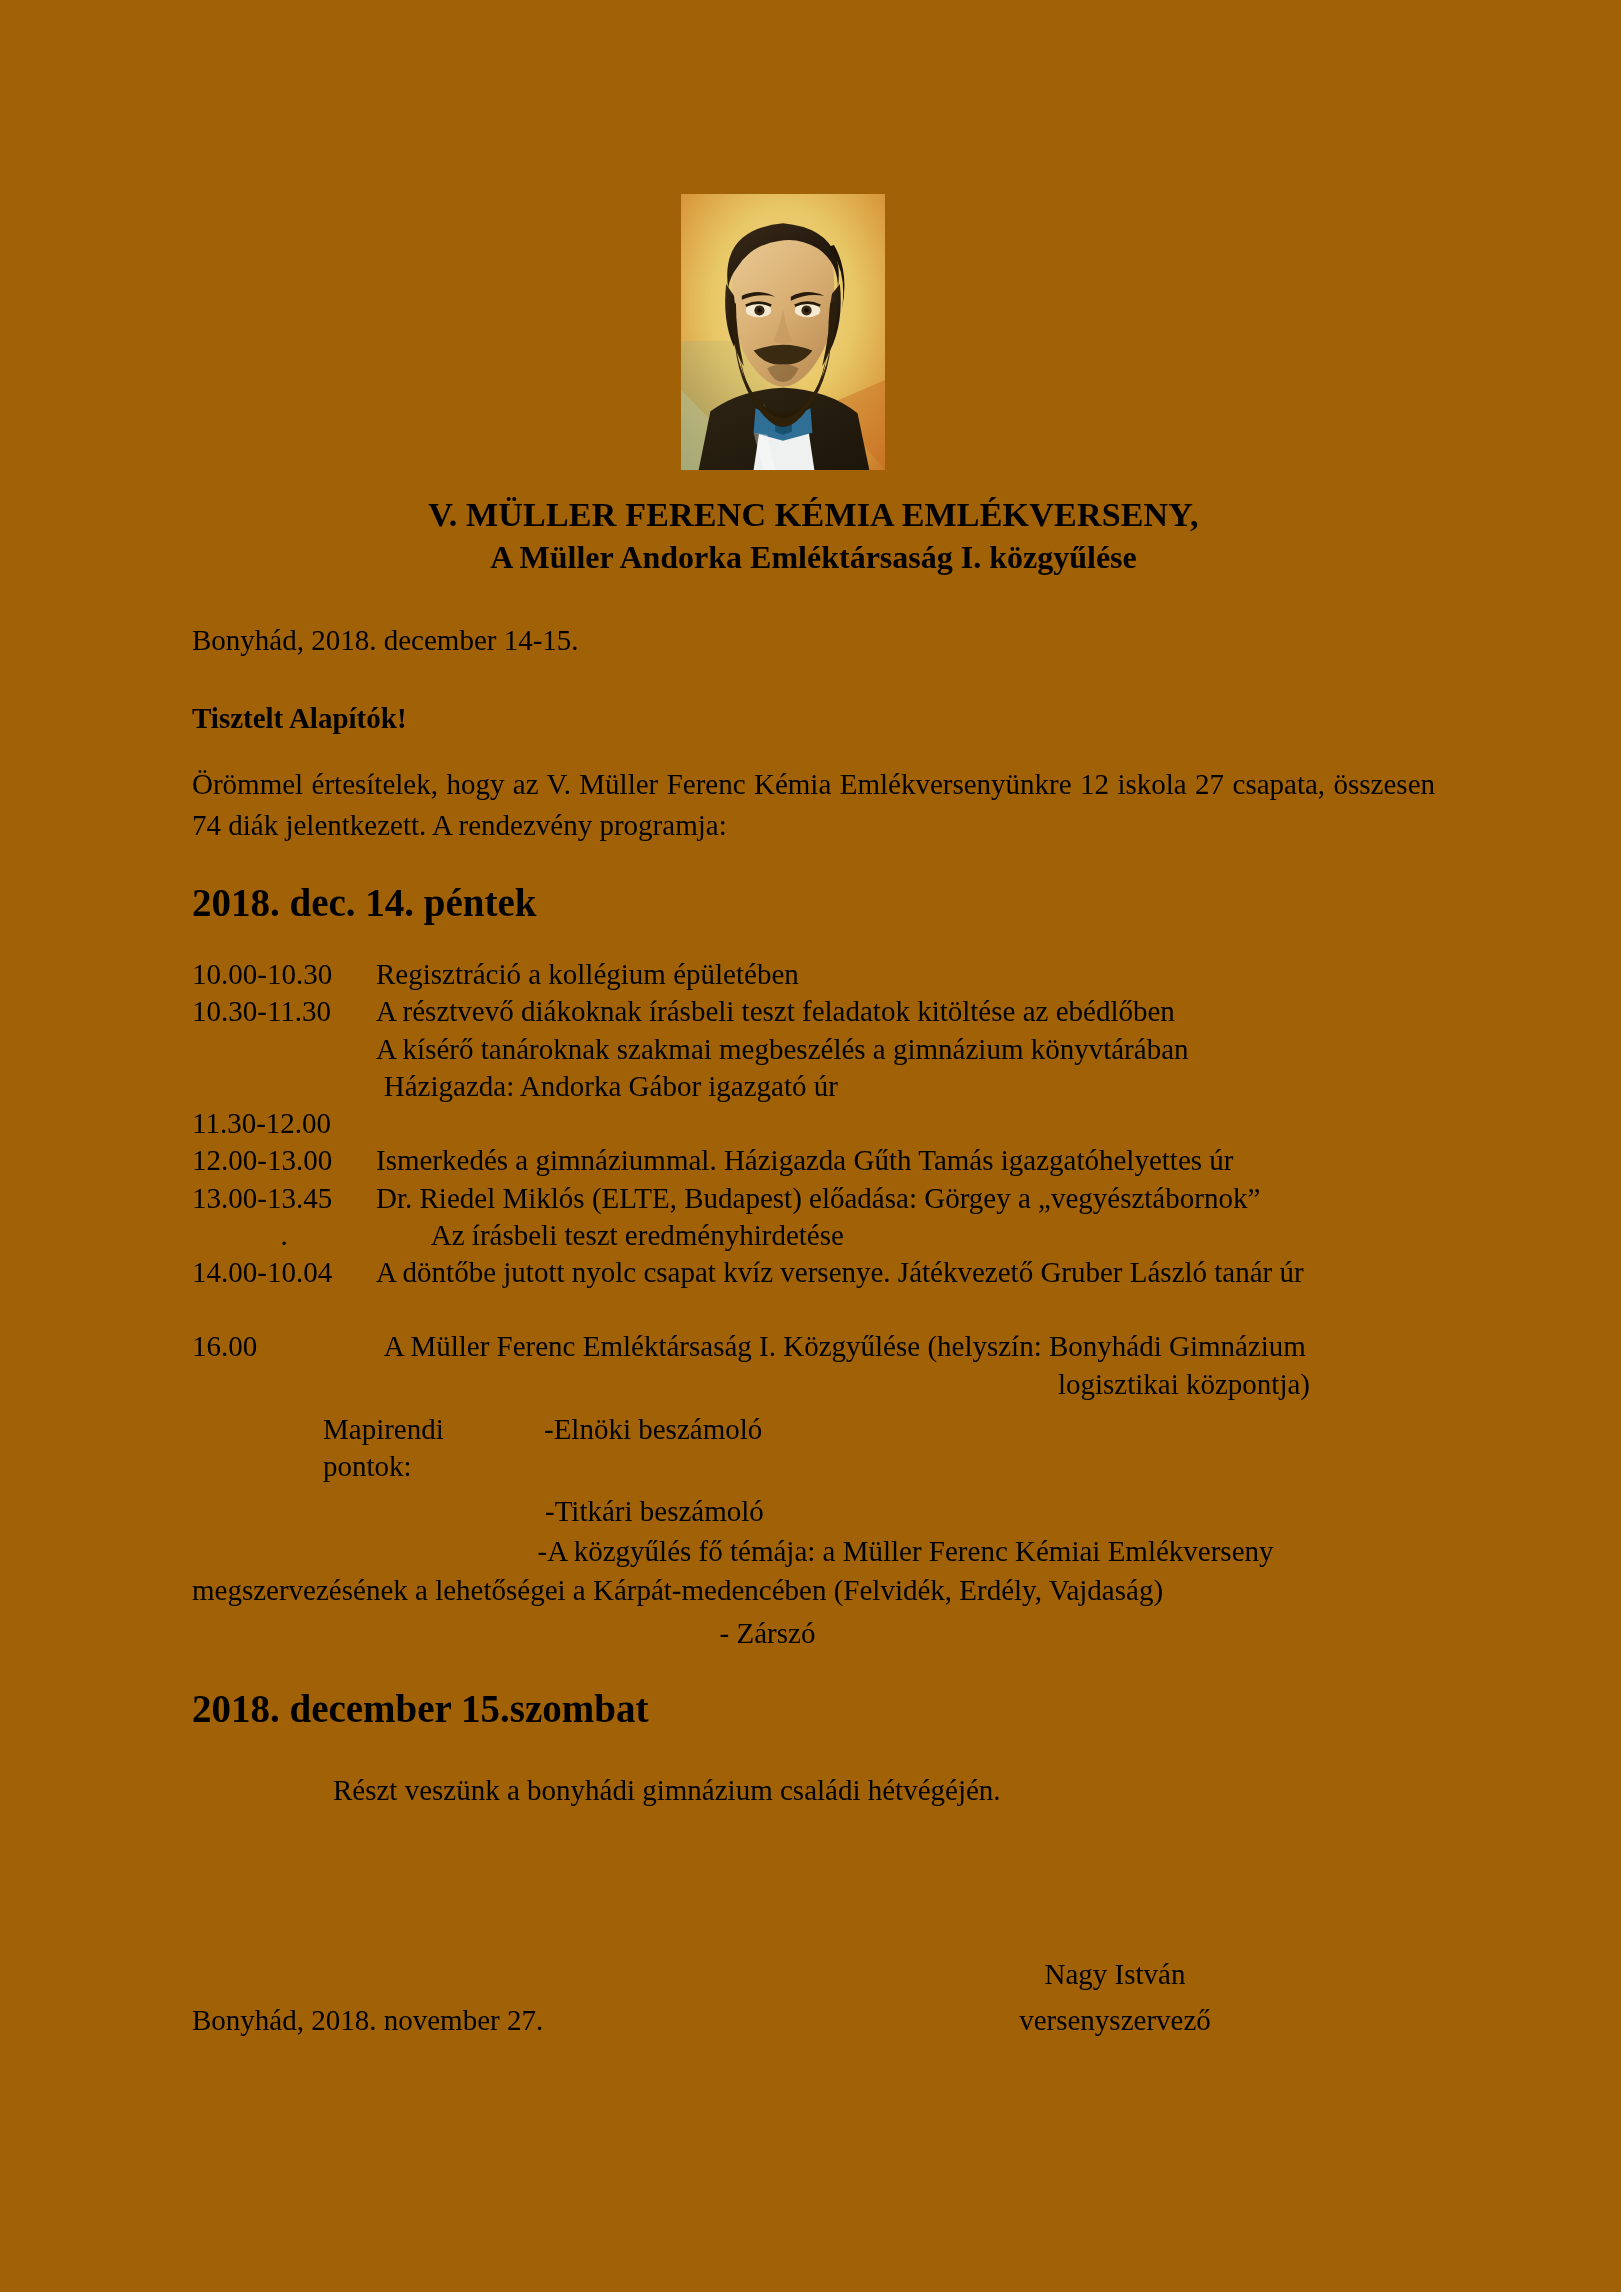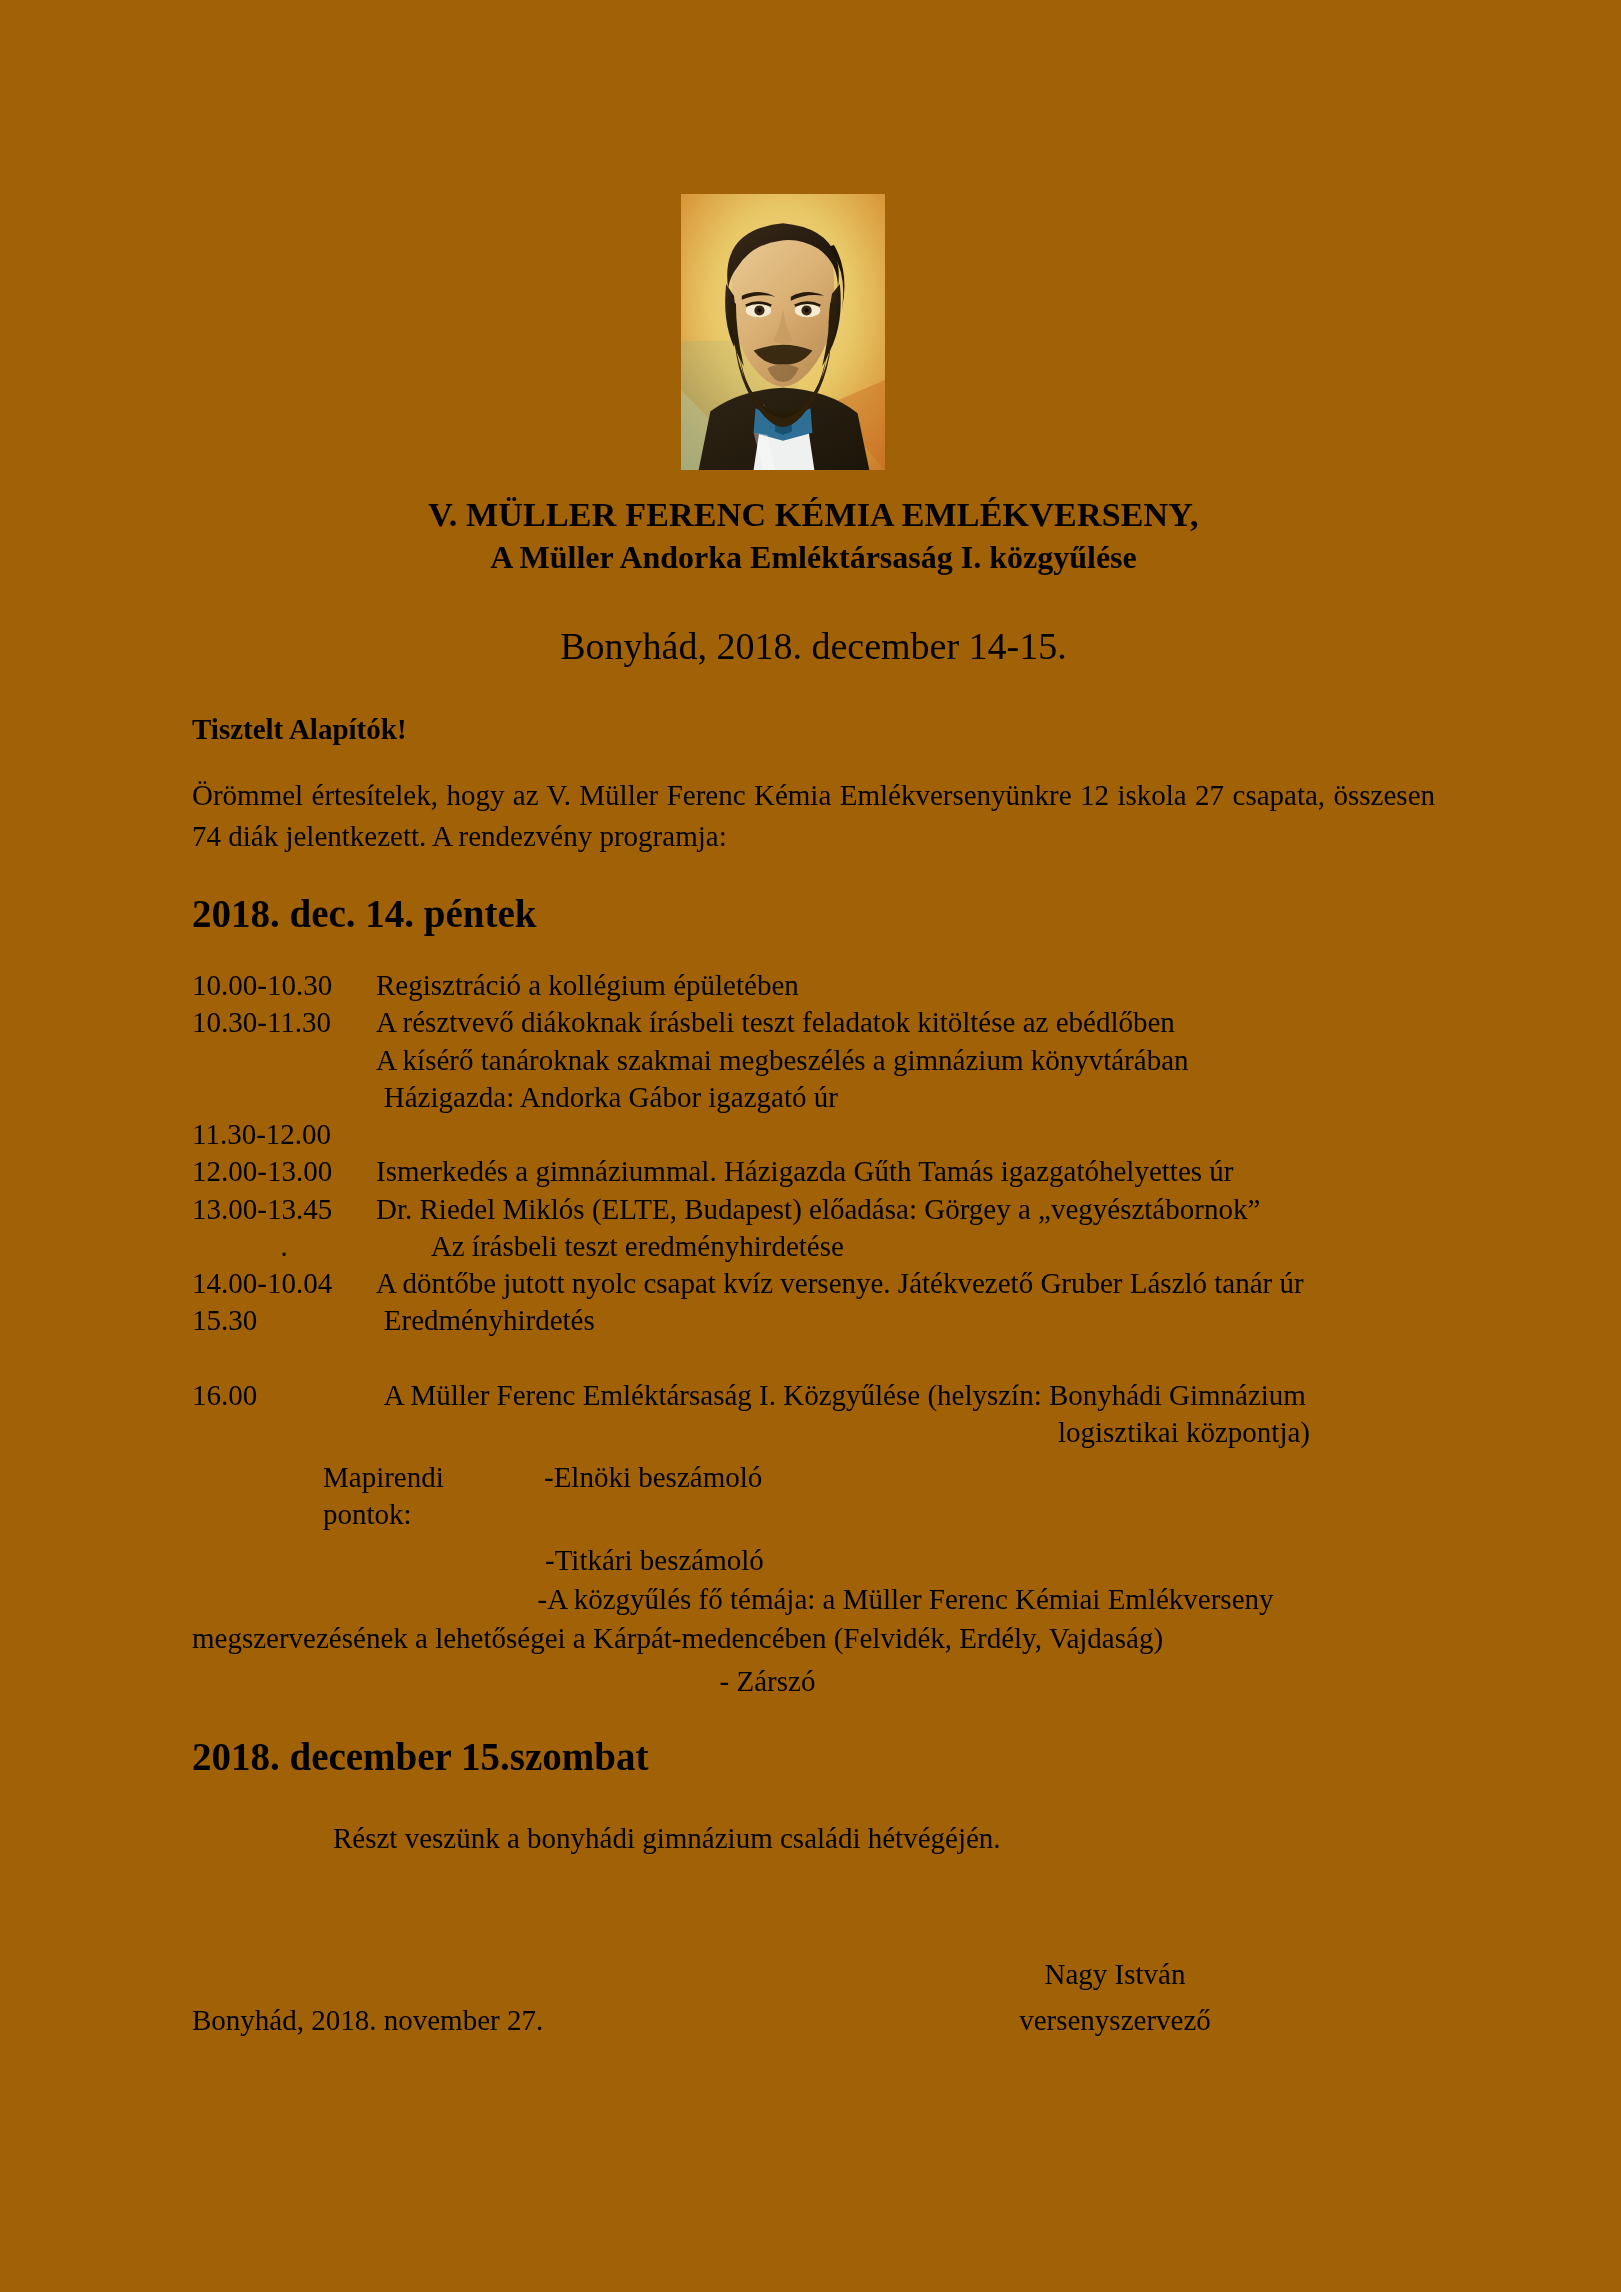--- a/index.html
+++ b/index.html
@@ -47,22 +47,21 @@
     letter-spacing: 0.2px;
   }
   .title-2 {
     text-align: center;
     font-size: 32px;
     font-weight: bold;
     line-height: 1.18;
     margin-top: 3.9px;
   }
   .place-date {
-    text-align: center;
-    font-size: 38px;
+    font-size: 29px;
     margin-top: 47px;
   }
   .salutation {
     font-size: 29px;
     font-weight: bold;
     margin-top: 45px;
   }
   .intro {
     font-size: 29px;
     line-height: 1.42;
@@ -305,24 +304,20 @@
         <span class="desc">Dr. Riedel Miklós (ELTE, Budapest) előadása: Görgey a „vegyésztábornok”</span>
       </div>
       <div class="row">
         <span class="time dot">.</span>
         <span class="desc indent">Az írásbeli teszt eredményhirdetése</span>
       </div>
       <div class="row">
         <span class="time">14.00-10.04</span>
         <span class="desc">A döntőbe jutott nyolc csapat kvíz versenye. Játékvezető Gruber László tanár úr</span>
       </div>
-      <div class="row">
-        <span class="time">15.30</span>
-        <span class="desc indent">Eredményhirdetés</span>
-      </div>
 
       <div class="spacer-row"></div>
 
       <div class="assembly">
         <div class="row">
           <span class="time">16.00</span>
           <span class="desc indent">A Müller Ferenc Emléktársaság I. Közgyűlése (helyszín: Bonyhádi Gimnázium</span>
         </div>
         <div class="cont-right">logisztikai központja)</div>
 

